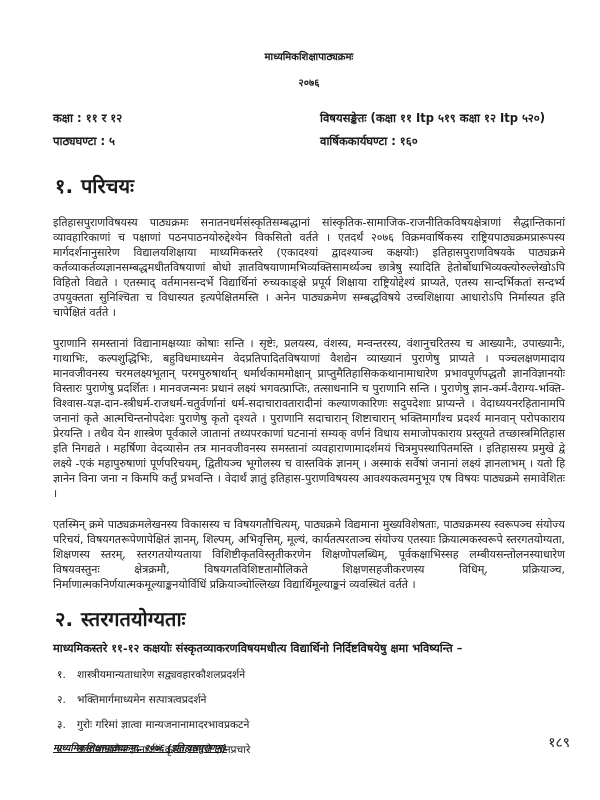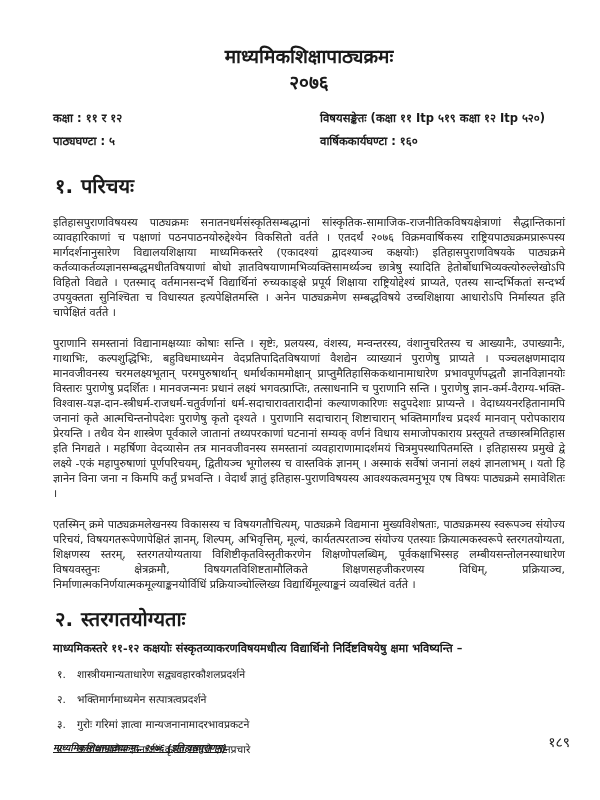--- a/index.html
+++ b/index.html
@@ -20,21 +20,21 @@
     height: 800px;
     box-sizing: border-box;
     padding: 48px 35px 0 53px;
     overflow: hidden;
     background: #ffffff;
   }
   
   .title-block {
     text-align: center;
     font-weight: bold;
-    font-size: 19px;
+    font-size: 10px;
     line-height: 17px;
   }
   .title-block .t-line { margin-bottom: 9px; }
   
   .info-block {
     margin-top: 20px;
     font-weight: bold;
     font-size: 11.5px;
     line-height: 14px;
   }

